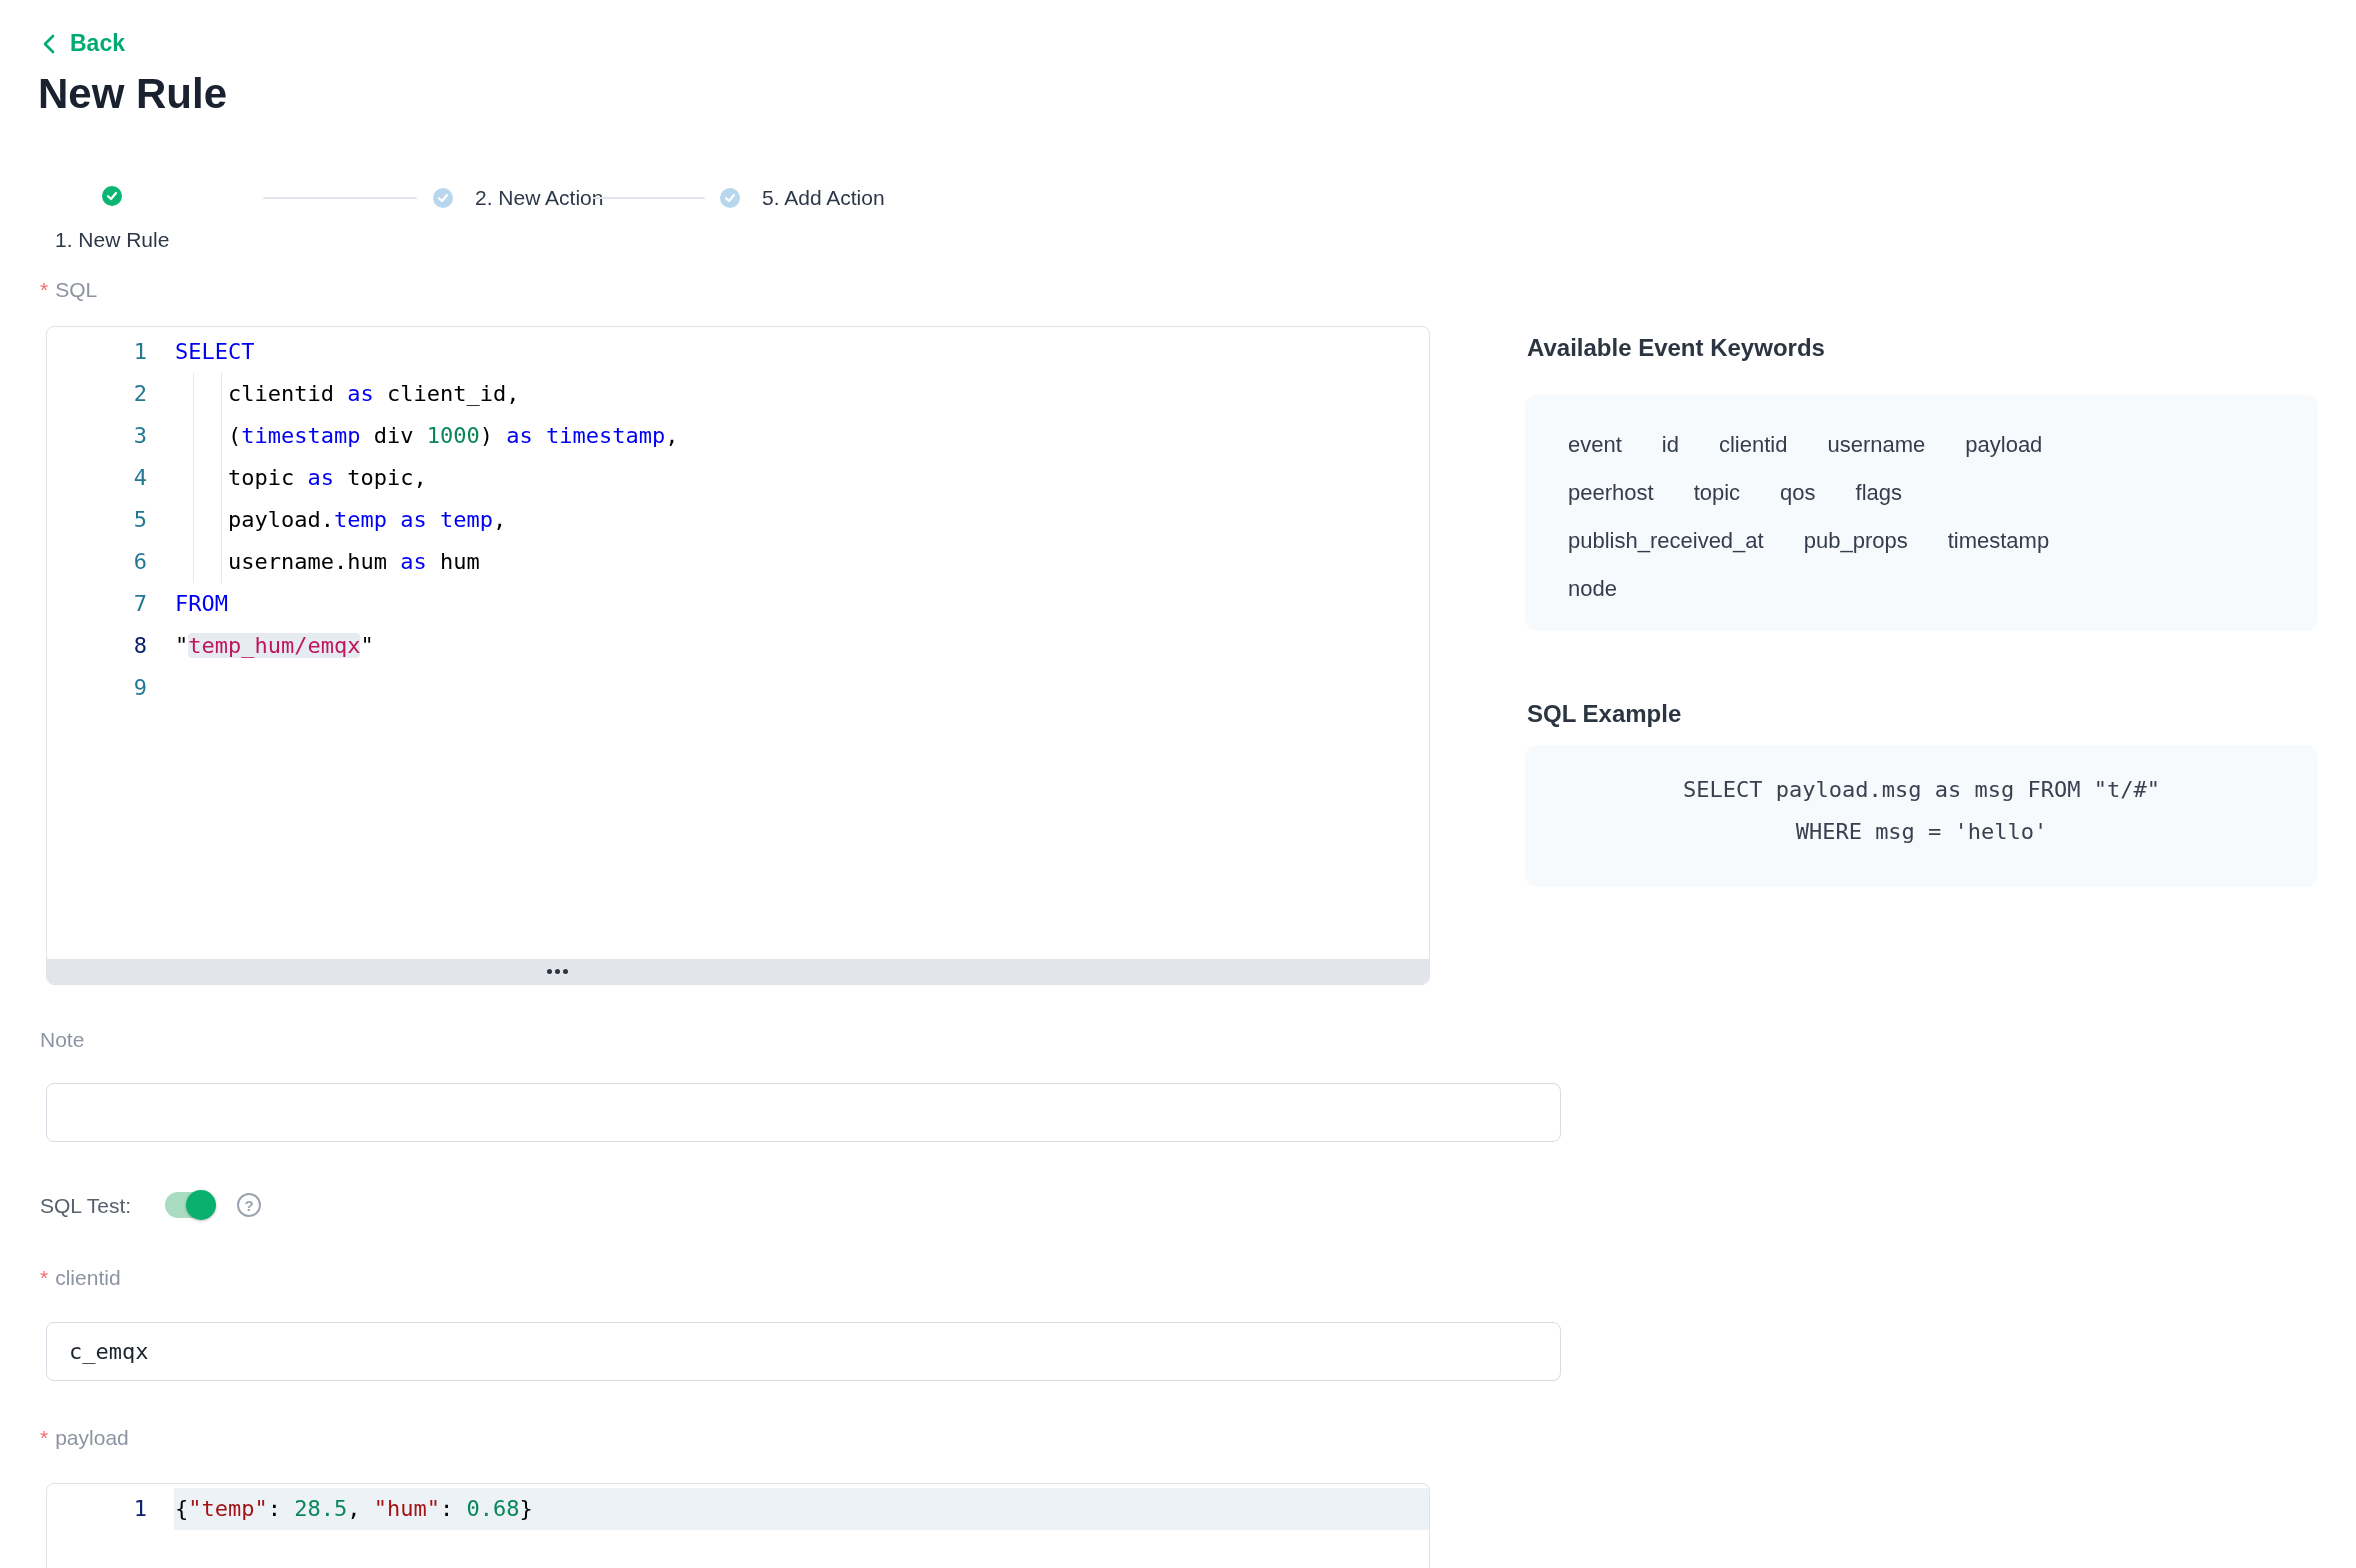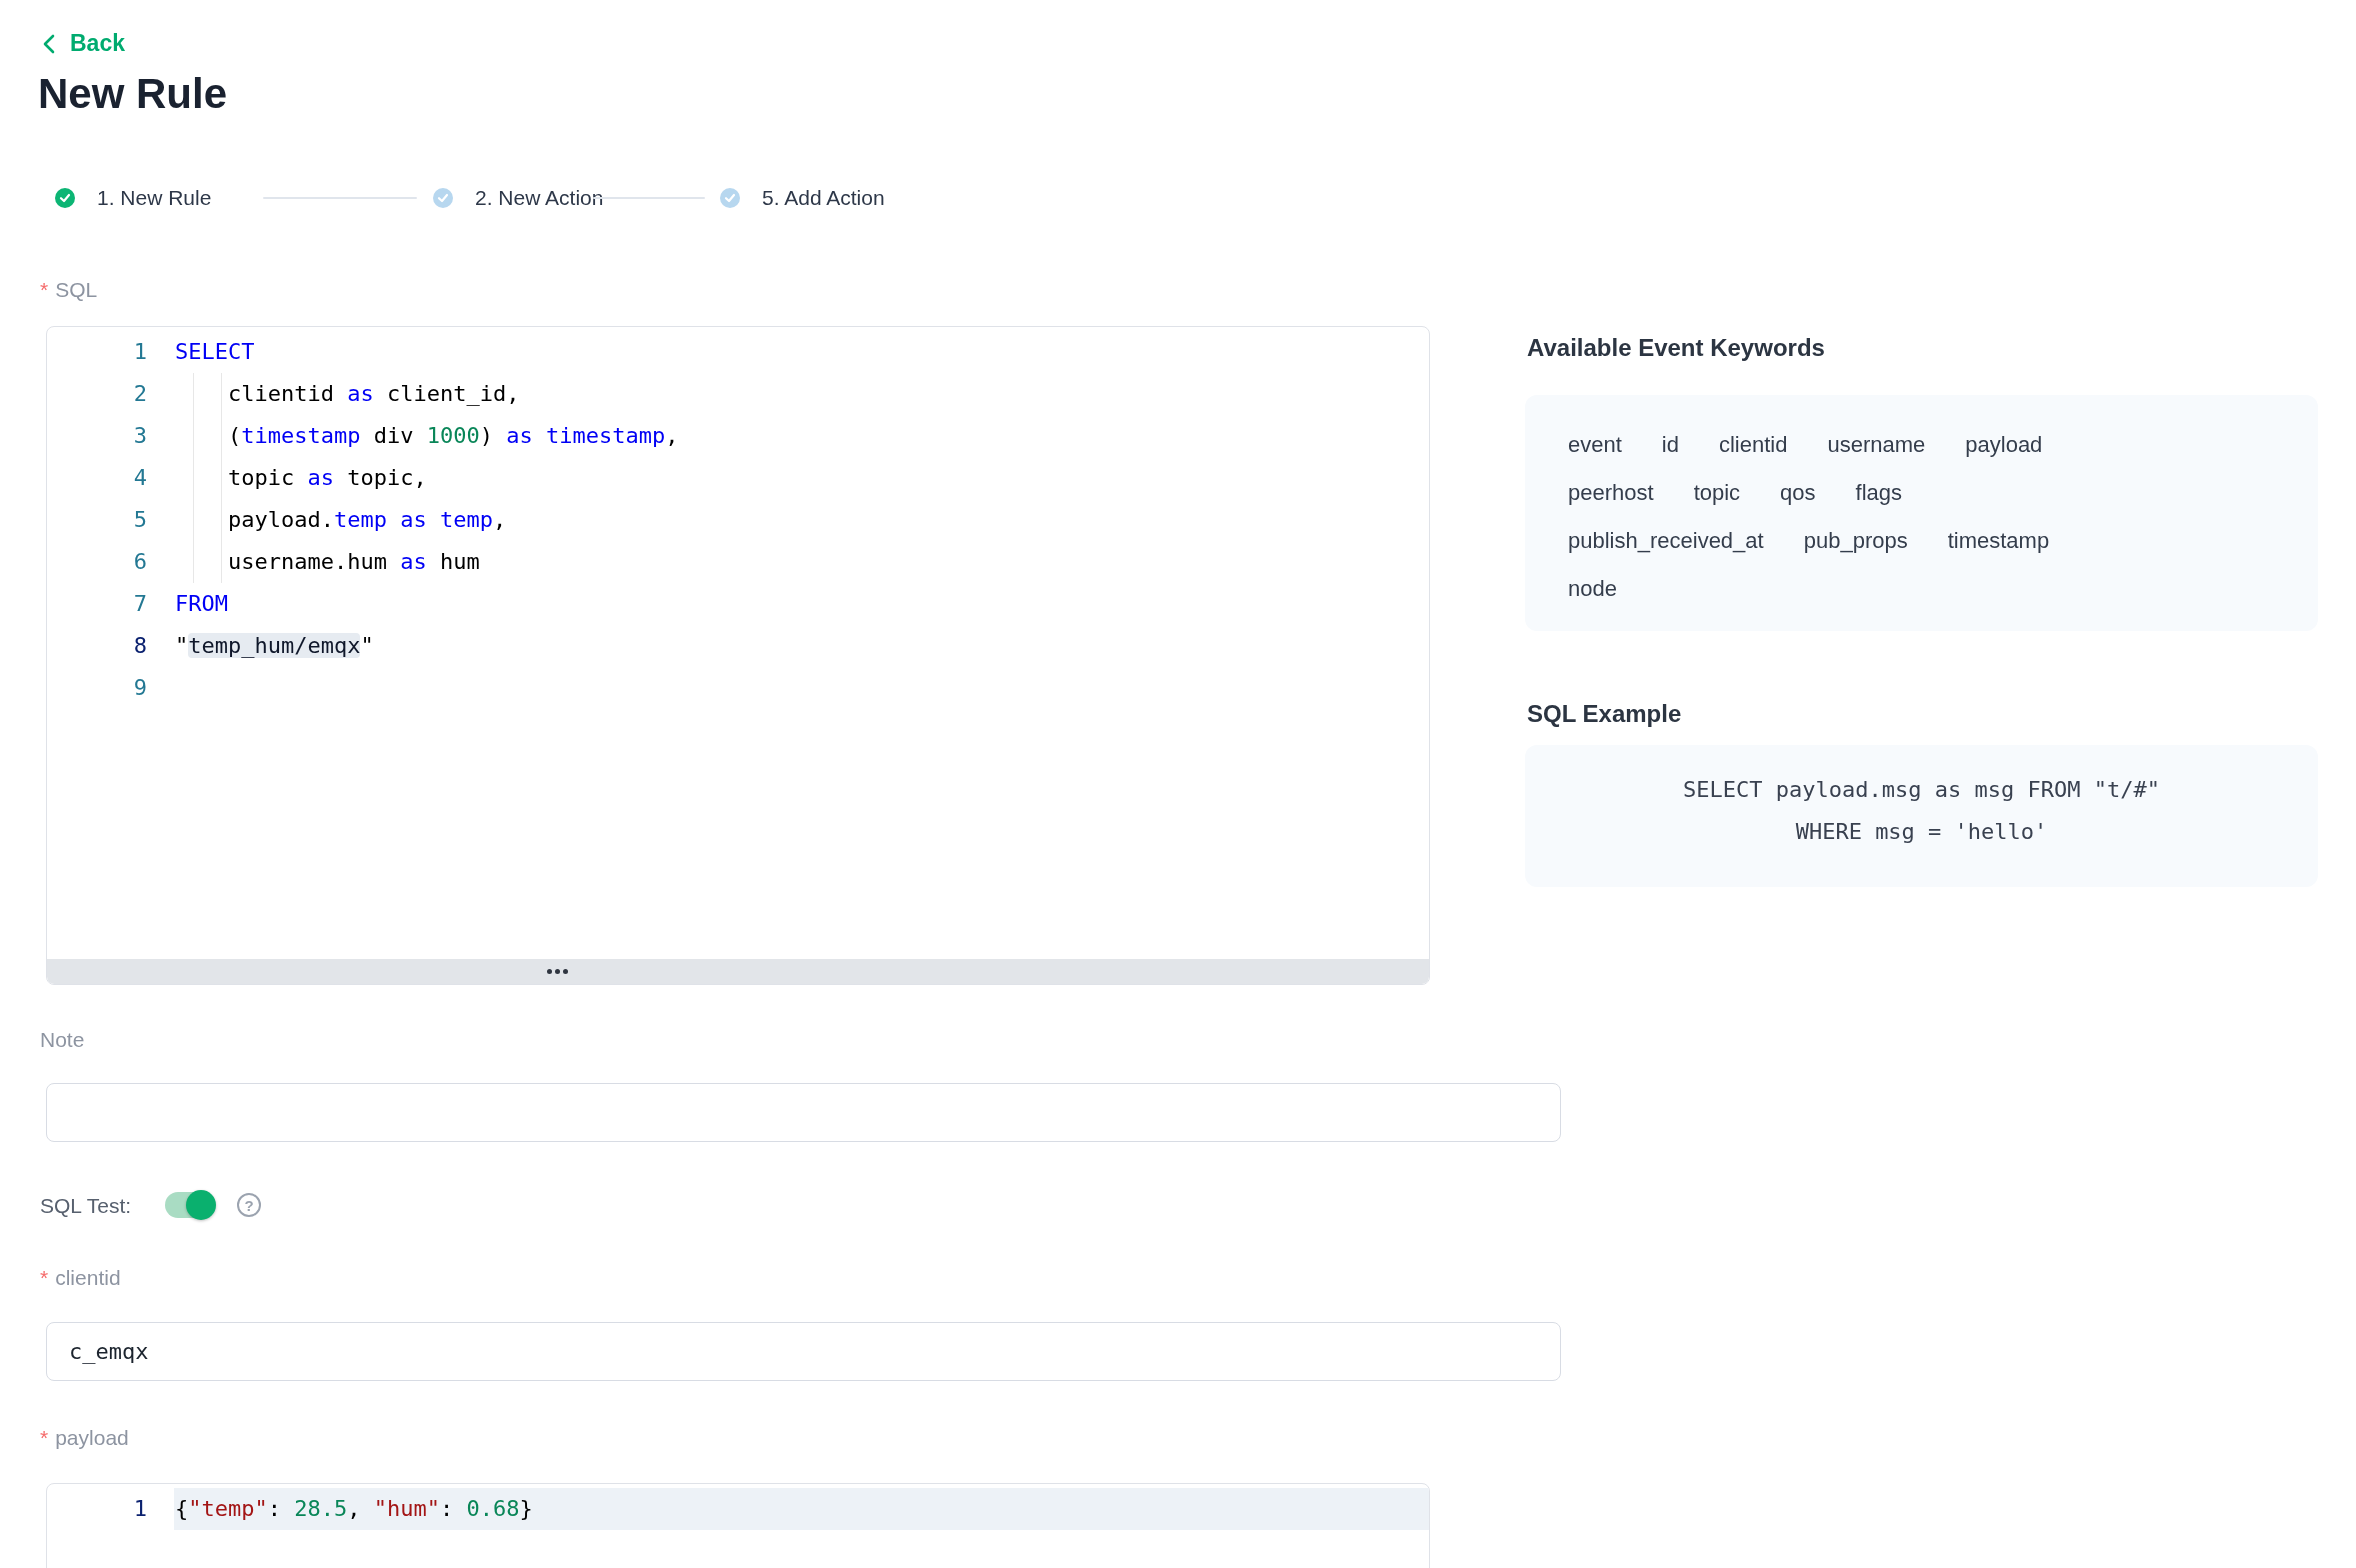--- a/index.html
+++ b/index.html
@@ -34,21 +34,21 @@
   .crow{display:flex;height:42px;line-height:42px;}
   .lnum{width:127px;padding-right:27px;box-sizing:border-box;text-align:right;color:#237893;
         flex:0 0 auto;user-select:none;}
   .lnum.active{color:#0b216f;}
   .ccode{flex:1 1 auto;padding-left:1px;white-space:pre;color:#000;}
   .ccode.active-bg{background:#edf2f7;}
   .tk-k{color:#0000f5;}
   .tk-n{color:#098658;}
   .tk-s{color:#a31515;}
   .tk-d{color:#000000;}
-  .tk-w{color:#0f172a;background:#e6ebf1;border-radius:4px;}
+  .tk-w{color:#be185d;background:#e6ebf1;border-radius:4px;}
   .indent-guide{position:absolute;width:1px;background:#e7e7e7;top:46px;height:210px;}
   .guide-1{left:146px;} .guide-2{left:174px;}
   .resize-bar{position:absolute;left:0;right:0;bottom:0;height:25px;background:#e2e5e9;
               border-radius:0 0 7px 7px;cursor:row-resize;}
   .resize-dots{position:absolute;left:500px;top:10px;display:flex;gap:3px;}
   .resize-dots i{width:5px;height:5px;border-radius:50%;background:#2f3540;display:block;}
 
   
   .text-input{position:absolute;left:46px;width:1515px;height:59px;box-sizing:border-box;
               border:1px solid #d8dce4;border-radius:8px;background:#fff;outline:none;
@@ -85,21 +85,21 @@
   <div class="back">
     <span>
       <svg width="18" height="22" viewBox="0 0 18 22">
           <polyline points="13,3 5,11 13,19" fill="none" stroke="#00ab6f" stroke-width="2.6" stroke-linecap="round" stroke-linejoin="round"></polyline>
         </svg>
     </span>
     <span>Back</span>
   </div>
   <h1 class="page-title">New Rule</h1>
 
-  <div class="step" style="left:55px;">
+  <div class="step" style="left:55px;flex-direction:column;">
     <span class="step-dot done">
       <svg width="12" height="12" viewBox="0 0 12 12">
           <polyline points="2,6.2 5,9 10,3" fill="none" stroke="#ffffff" stroke-width="2.2" stroke-linecap="round" stroke-linejoin="round"></polyline>
         </svg>
     </span>
     <span>1. New Rule</span>
   </div>
   <div class="step-line" style="left:263px;width:154px;"></div>
   <div class="step" style="left:433px;">
     <span class="step-dot pending">

